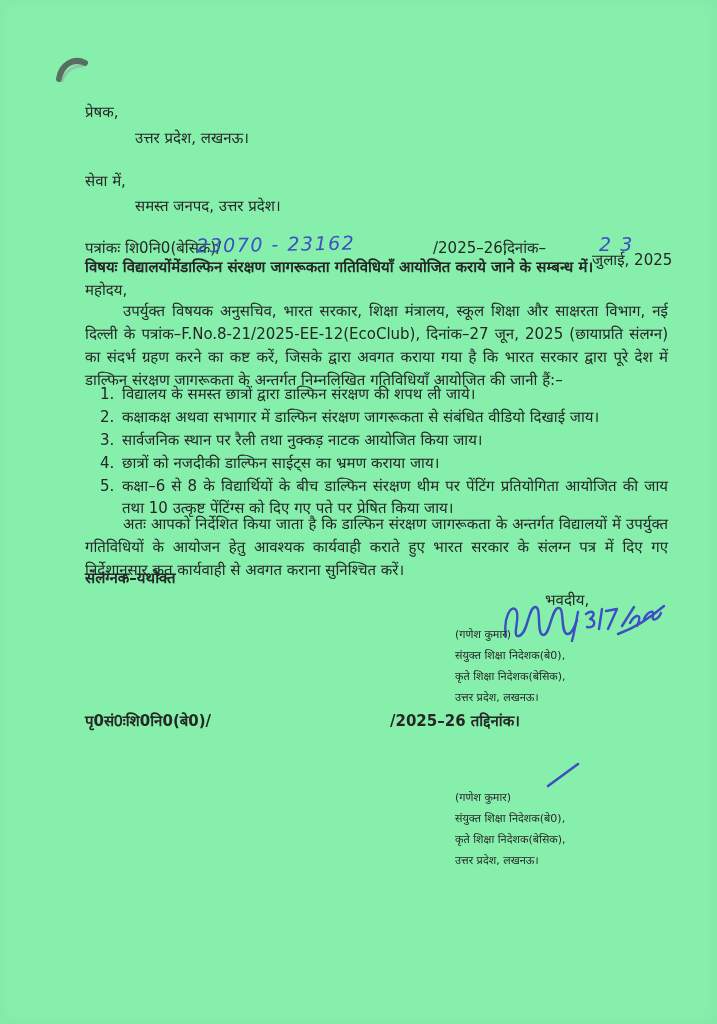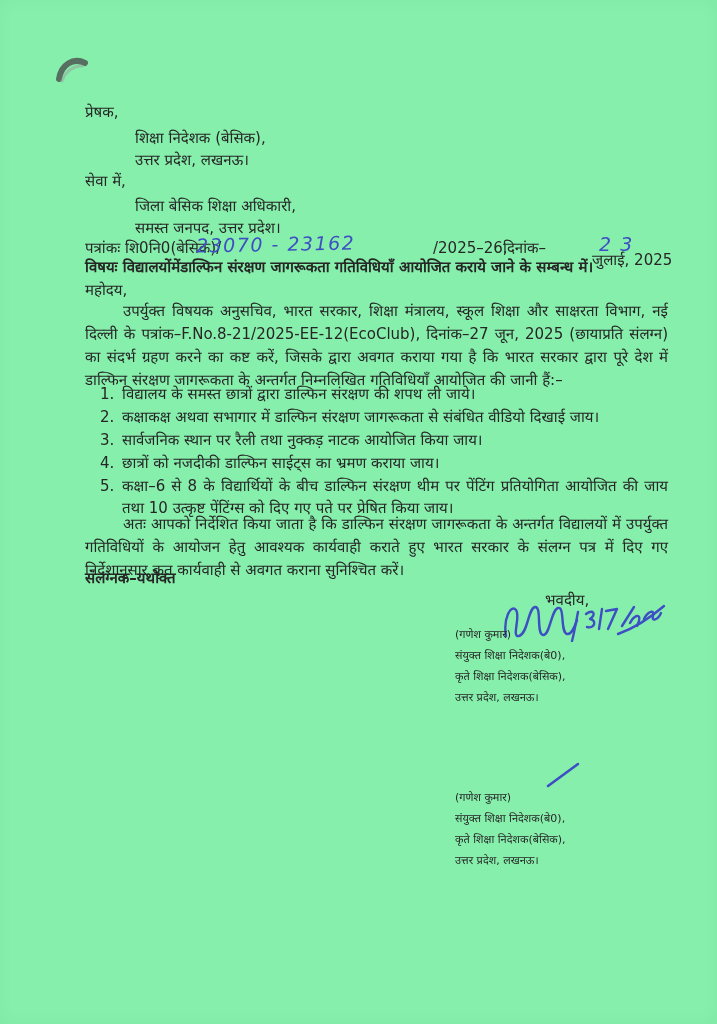--- a/index.html
+++ b/index.html
@@ -47,28 +47,26 @@
   <div class="abs" style="left:52px;top:52px;">
     <svg width="42" height="36" viewBox="0 0 42 36">
       <path d="M7,27 C9,13 21,5 33,11" fill="none" stroke="#4a4a4a" stroke-width="6" stroke-linecap="round" opacity="0.78"></path>
       <path d="M10,29 C13,20 22,13 30,14" fill="none" stroke="#9a9a9a" stroke-width="3" stroke-linecap="round" opacity="0.45"></path>
     </svg>
   </div>
 
   <div class="abs txt" style="left:85px;top:101px;">
     <div>प्रेषक,</div>
     <div style="height:4px;"></div>
-    <div class="addr-line">शिक्षा निदेशक (बेसिक),</div>
     <div class="addr-line">उत्तर प्रदेश, लखनऊ।</div>
   </div>
 
   <div class="abs txt" style="left:85px;top:170px;">
     <div>सेवा में,</div>
     <div style="height:3px;"></div>
-    <div class="addr-line">जिला बेसिक शिक्षा अधिकारी,</div>
     <div class="addr-line">समस्त जनपद, उत्तर प्रदेश।</div>
   </div>
 
   <div class="abs" style="left:0;top:233px;width:717px;height:26px;padding-left:15px;">
     <span class="abs txt" style="left:85px;top:4px;">पत्रांकः शि0नि0(बेसिक)/</span>
     <span class="abs hw" style="left:196px;top:0;transform:rotate(-1deg);">23070 - 23162</span>
     <span class="abs txt" style="left:433px;top:4px;">/2025–26,</span>
     <span class="abs txt" style="left:503px;top:4px;">दिनांक–</span>
     <span class="abs hw" style="left:557px;top:0;margin-left:42px;">2 3</span>
     <span class="abs txt" style="left:592px;top:4px;margin-top:12px;">जुलाई, 2025</span>
@@ -125,20 +123,24 @@
     </svg>
   </div>
 
   <div class="abs sig-block" style="left:455px;top:624px;">
     <div>(गणेश कुमार)</div>
     <div>संयुक्त शिक्षा निदेशक(बे0),</div>
     <div>कृते शिक्षा निदेशक(बेसिक),</div>
     <div>उत्तर प्रदेश, लखनऊ।</div>
   </div>
 
+  <div class="abs" style="left:0;top:710px;width:717px;height:24px;">
+    <span class="abs txt bold" style="left:85px;top:0;">पृ0सं0ःशि0नि0(बे0)/</span>
+    <span class="abs txt bold" style="left:390px;top:0;">/2025–26 तद्दिनांक।</span>
+  </div>
 
 
   <div class="abs" style="left:543px;top:760px;">
     <svg width="42" height="30" viewBox="0 0 42 30">
       <path d="M5,26 L35,4" fill="none" stroke="#3d4fc3" stroke-width="2.6" stroke-linecap="round"></path>
     </svg>
   </div>
 
   <div class="abs sig-block" style="left:455px;top:787px;">
     <div>(गणेश कुमार)</div>

